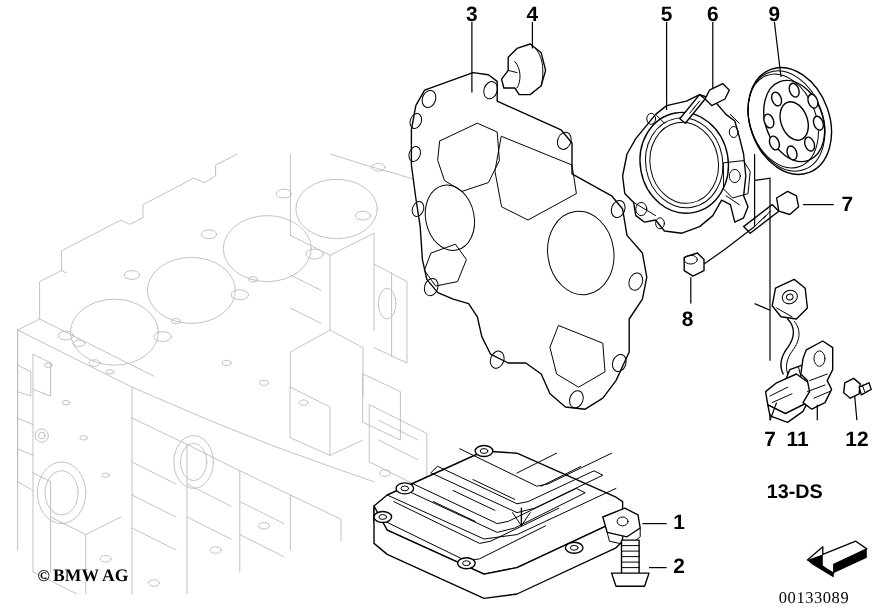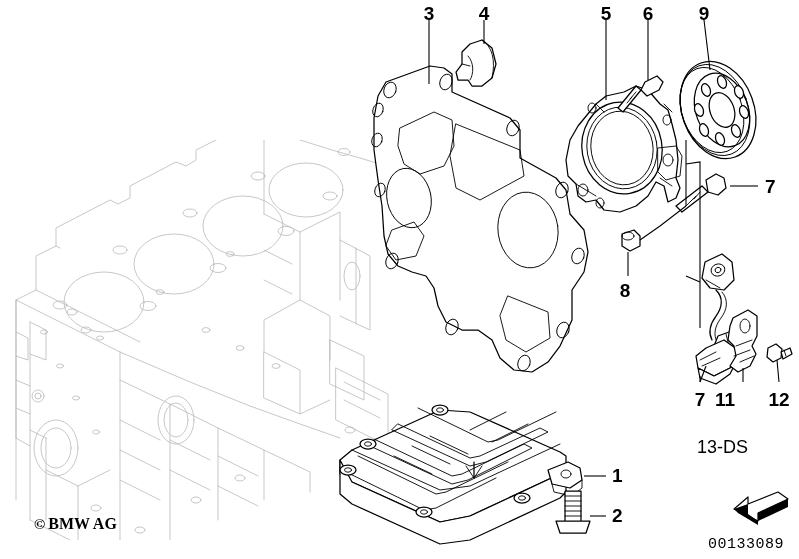--- a/index.html
+++ b/index.html
@@ -49,30 +49,30 @@
   .copyright .cmark {
     display: inline-block;
     font-size: 15px;
     margin-right: 3px;
   }
   .group-code {
     position: absolute;
     left: 697px;
     top: 437px;
     font-family: "Liberation Sans", sans-serif;
-    font-weight: normal;
+    font-weight: bold;
     font-size: 18px;
     color: #000000;
     white-space: nowrap;
   }
   .diagram-id {
     position: absolute;
     left: 708px;
     top: 536px;
-    font-family: Liberation Mono, monospace;
+    font-family: Liberation Serif, serif;
     font-size: 15px;
     letter-spacing: 0.5px;
     color: #000000;
     white-space: nowrap;
   }
   .orient-marker {
     position: absolute;
     left: 730px;
     top: 487px;
     width: 62px;

